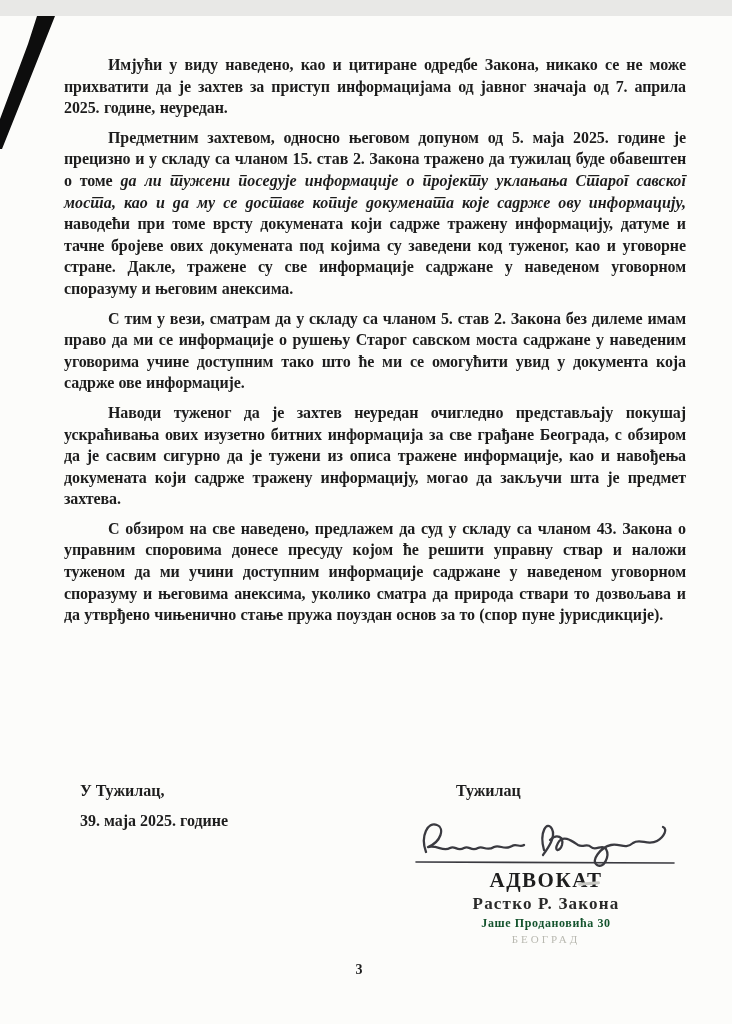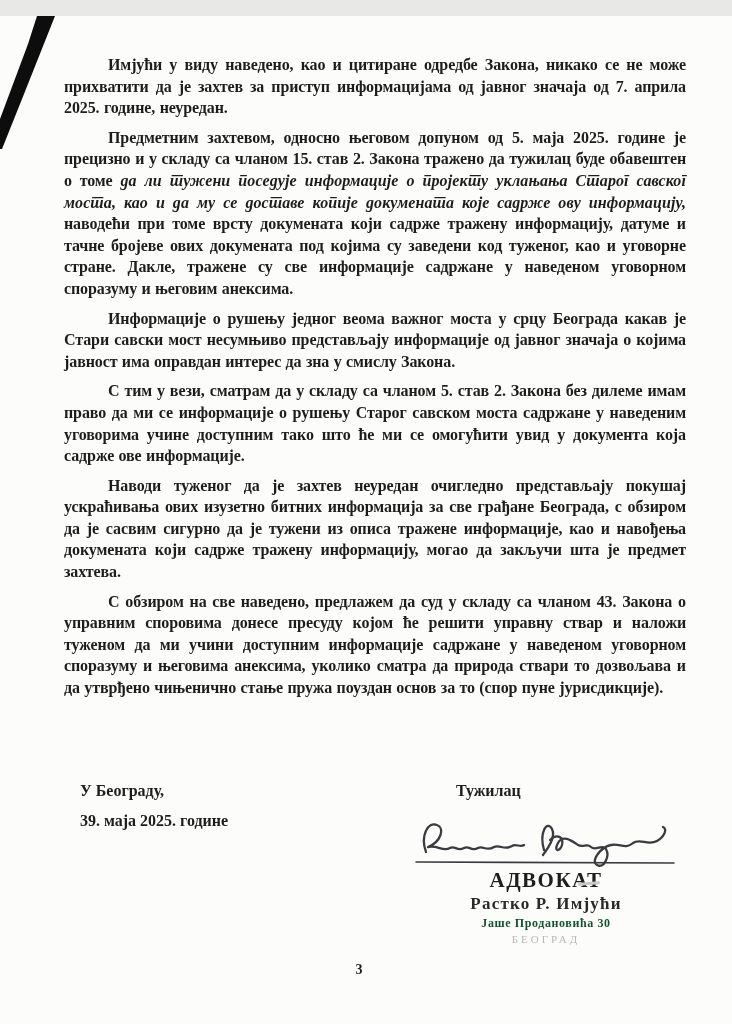--- a/index.html
+++ b/index.html
@@ -126,48 +126,47 @@
 
 <div class="page">
 
   <svg class="corner-artifact" viewBox="0 0 80 150" xmlns="http://www.w3.org/2000/svg" aria-hidden="true">
     <polygon points="37,0 55,0 24,78 2,133 0,133 0,103 28,28" fill="#0d0d0d"></polygon>
   </svg>
 
   <div class="doc-body">
       <p class="para"><span class="seg">Имјући у виду наведено, као и цитиране одредбе Закона, никако се не може прихватити да је захтев за приступ информацијама од јавног значаја од 7. априла 2025. године, неуредан.</span></p>
       <p class="para"><span class="seg">Предметним захтевом, односно његовом допуном од 5. маја 2025. године је прецизно и у складу са чланом 15. став 2. Закона тражено да тужилац буде обавештен о томе </span><span class="seg bi">да ли тужени поседује информације о пројекту уклањања Старог савског моста, као и да му се доставе копије докумената које садрже ову информацију,</span><span class="seg"> наводећи при томе врсту докумената који садрже тражену информацију, датуме и тачне бројеве ових докумената под којима су заведени код туженог, као и уговорне стране. Дакле, тражене су све информације садржане у наведеном уговорном споразуму и његовим анексима.</span></p>
-      <p class="para"><span class="seg">Информације о рушењу једног веома важног моста у срцу Београда какав је Стари савски мост несумњиво представљају информације од јавног значаја о којима јавност има оправдан интерес да зна у смислу Закона.</span></p>
       <p class="para"><span class="seg">С тим у вези, сматрам да у складу са чланом 5. став 2. Закона без дилеме имам право да ми се информације о рушењу Старог савском моста садржане у наведеним уговорима учине доступним тако што ће ми се омогућити увид у документа која садрже ове информације.</span></p>
       <p class="para"><span class="seg">Наводи туженог да је захтев неуредан очигледно представљају покушај ускраћивања ових изузетно битних информација за све грађане Београда, с обзиром да је сасвим сигурно да је тужени из описа тражене информације, као и навођења докумената који садрже тражену информацију, могао да закључи шта је предмет захтева.</span></p>
       <p class="para"><span class="seg">С обзиром на све наведено, предлажем да суд у складу са чланом 43. Закона о управним споровима донесе пресуду којом ће решити управну ствар и наложи туженом да ми учини доступним информације садржане у наведеном уговорном споразуму и његовима анексима, уколико сматра да природа ствари то дозвољава и да утврђено чињенично стање пружа поуздан основ за то (спор пуне јурисдикције).</span></p>
     </div>
 
-  <div class="footer-place">У Београду,</div>
+  <div class="footer-place">У Тужилац,</div>
   <div class="footer-date">39. маја 2025. године</div>
 
   <div class="plaintiff-label">Тужилац</div>
 
   <div class="signature-wrap">
     <svg viewBox="0 0 268 60" width="268" height="60" xmlns="http://www.w3.org/2000/svg" aria-hidden="true">
       <g fill="none" stroke="#3a3a40" stroke-width="2.3" stroke-linecap="round" stroke-linejoin="round">
 
         <path d="M14,40 C8,24 16,9 25,13 C33,16 29,30 16,35 C26,33 31,40 38,36 C43,33 45,40 52,36 C57,33 59,40 66,36 C71,33 74,40 82,35 C88,32 92,39 100,34 C104,31 108,36 112,33"></path>
 
         <path d="M132,38 C127,20 135,8 140,17 C144,25 136,36 131,43"></path>
         <path d="M138,28 C145,21 152,25 150,33 C148,40 141,40 146,31 C151,22 160,29 166,33 C171,36 175,31 179,35 C184,40 190,31 194,37 C198,44 192,57 185,53 C178,49 189,35 199,33 C208,31 213,38 221,31 C228,26 236,34 245,29 C252,25 256,17 251,15"></path>
 
         <path d="M4,50 L262,51" stroke-width="1.6"></path>
       </g>
     </svg>
   </div>
 
   <div class="stamp-block">
     <div class="stamp-line1">АДВОКАТ</div>
-    <div class="stamp-line2">Растко Р. Имјући</div>
+    <div class="stamp-line2">Растко Р. Закона</div>
     <div class="stamp-line3">Јаше Продановића 30</div>
     <div class="stamp-line4">БЕОГРАД</div>
   </div>
 
   <div class="smudge"></div>
 
   <div class="page-number">3</div>
 
 </div>
 

